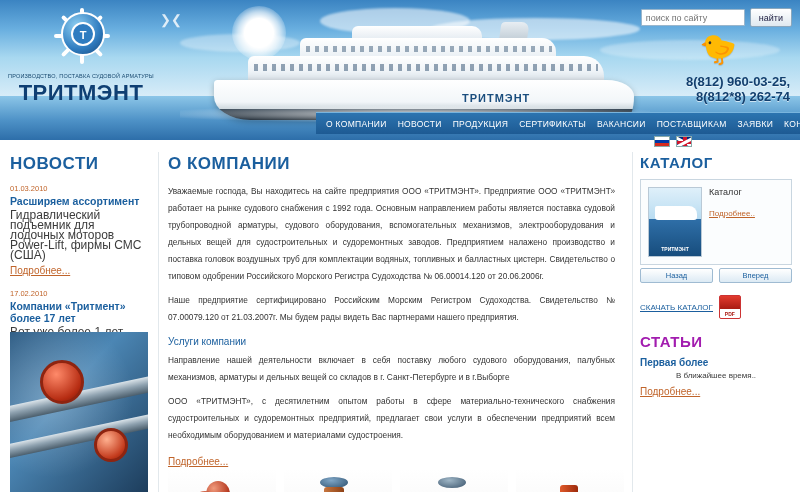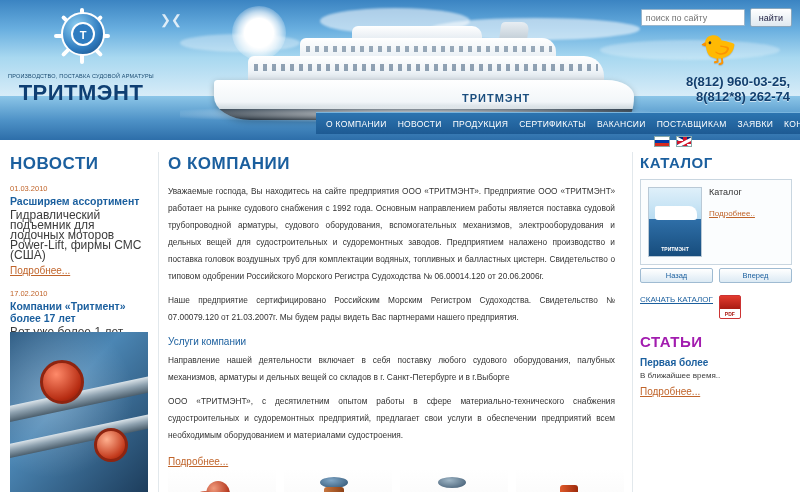--- a/index.html
+++ b/index.html
@@ -270,35 +270,35 @@
   }
   .cat-right { flex: 1; }
   .cat-title { font-size: 9px; color: #333; margin-bottom: 5px; }
   .cat-more { font-size: 8px; color: #c0642a; text-decoration: underline; }
   .cat-nav { display: flex; gap: 6px; margin-top: 3px; }
   .cat-btn {
     flex: 1; height: 15px; font-size: 7.5px; color: #1b5f9e;
     border: 1px solid #9fbbd2; background: linear-gradient(to bottom, #ffffff, #dceaf4);
     border-radius: 2px; cursor: pointer;
   }
-  .dl-row { display: flex; gap: 6px; margin-top: 12px; text-decoration: underline; }
+  .dl-row { display: flex; align-items: center; gap: 6px; margin-top: 12px; text-decoration: underline; }
   .dl-link { font-size: 8px; color: #1b5f9e; text-decoration: underline; }
   .pdf-icon {
     width: 22px; height: 24px; background: #fff; border: 1px solid #c33;
     position: relative; border-radius: 2px;
   }
   .pdf-icon .pdf-top { position: absolute; left: 0; top: 0; width: 100%; height: 13px;
     background: linear-gradient(to bottom, #e23b2e, #a91b12); }
   .pdf-icon .pdf-txt { position: absolute; left: 0; bottom: 1px; width: 100%; text-align: center;
     font-size: 5px; color: #a91b12; font-weight: bold; }
   .h-art {
     font-size: 15px; font-weight: bold; color: #a21caf; letter-spacing: .5px; margin: 14px 0 7px 0;
   }
   .art-title { font-size: 10px; font-weight: bold; color: #1b5f9e; margin-bottom: 3px; }
-  .art-text { font-size: 8px; color: #3b3b3b; line-height: 10px; }
+  .art-text { font-size: 8px; color: #3b3b3b; line-height: 10px; text-align: center; }
 
   .vline { position: absolute; top: 0; width: 1px; height: 340px; background: #e2e8ec; }
 </style>
 </head>
 <body>
 
 <div id="page">
 
   <div class="hero">
     <div class="hero-sky"></div>

